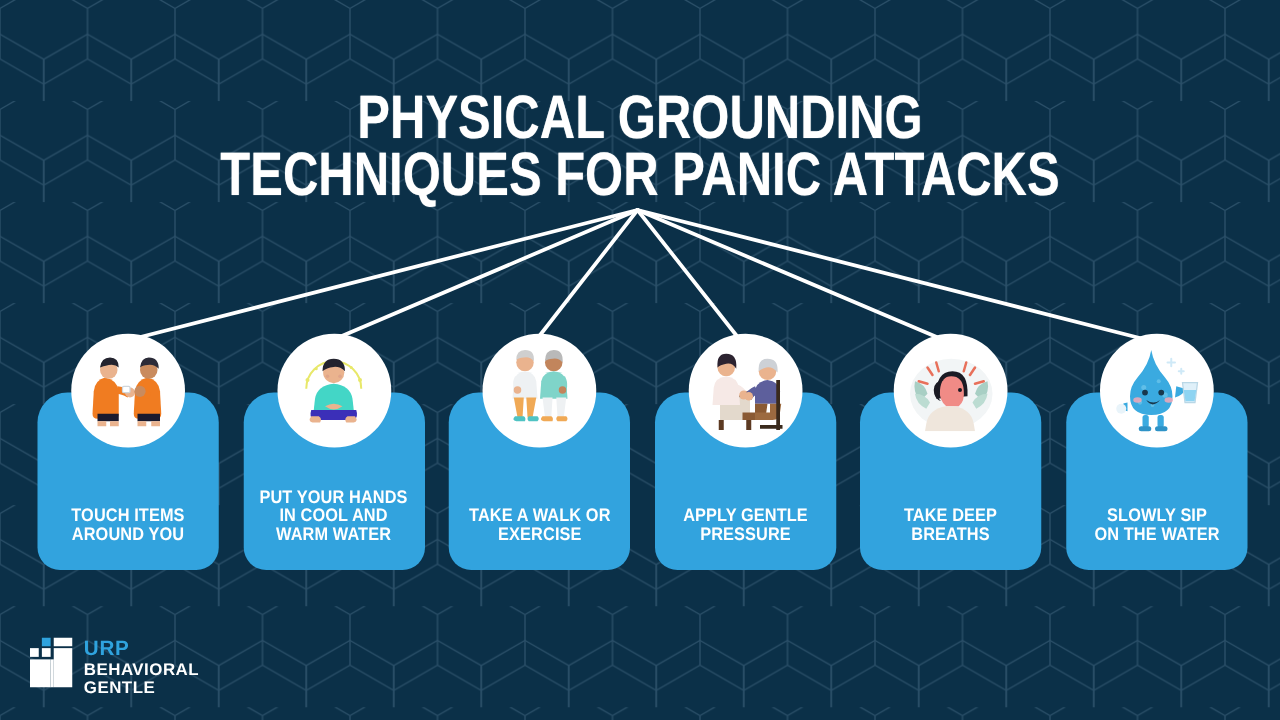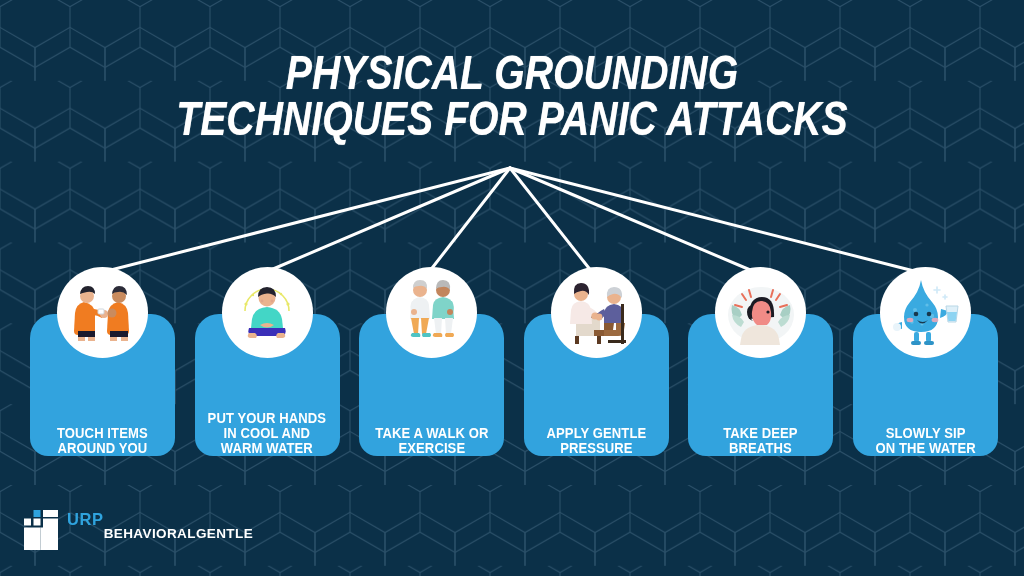--- a/index.html
+++ b/index.html
@@ -25,28 +25,27 @@
   
   #connectors {
     position:absolute; inset:0;
     z-index:2;
     pointer-events:none;
   }
 
   
   #title {
     position:absolute;
-    left:0; right:0; top:50px;
+    left:0; right:0; top:72px;
     z-index:3;
     text-align:center;
     color:#ffffff;
     font-weight:bold;
     line-height:0.93;
     letter-spacing:0px;
-    font-style:italic;
   }
   #title .tline {
     display:block;
     font-size:49px;
     font-weight:bold;
     transform:scaleX(0.80);
     transform-origin:center center;
     white-space:nowrap;
     text-transform:uppercase;
     text-shadow:0 0 1px rgba(255,255,255,0.6);
@@ -62,20 +61,21 @@
     justify-content:space-between;
   }
   .card {
     position:relative;
     width:145px; height:142px;
     background:#32a3de;
     border-radius:24px 24px 18px 18px;
     display:flex;
     align-items:flex-end;
     justify-content:center;
+    padding-bottom:20px;
   }
   .card-label {
     color:#ffffff;
     font-size:14.5px;
     font-weight:bold;
     text-align:center;
     line-height:1.04;
     text-transform:uppercase;
     letter-spacing:0.1px;
     transform:scaleX(0.90);
@@ -104,37 +104,37 @@
     position:absolute;
     left:24px; top:510px;
     z-index:4;
     display:flex;
     align-items:flex-start;
     gap:9px;
   }
   #logo-mark { flex:0 0 auto; }
   #logo-text {
     display:flex;
-    flex-direction:row;
+    flex-direction:column;
     line-height:1.0;
     padding-top:1px;
   }
   #logo-text .l1 {
     color:#2fa3de;
     font-size:16.5px;
     font-weight:bold;
     letter-spacing:0.6px;
   }
   #logo-text .l2,
   #logo-text .l3 {
     color:#ffffff;
     font-size:13.5px;
     font-weight:bold;
     letter-spacing:0.4px;
-    margin-top:16px;
+    margin-top:1px;
   }
 </style>
 </head>
 <body>
 
 <div id="stage">
 
   <svg id="hex-bg" viewBox="0 0 1024 576" width="1024" height="576" aria-hidden="true">
     <defs>
       <pattern id="hexpat" width="70" height="80.83" patternUnits="userSpaceOnUse">

